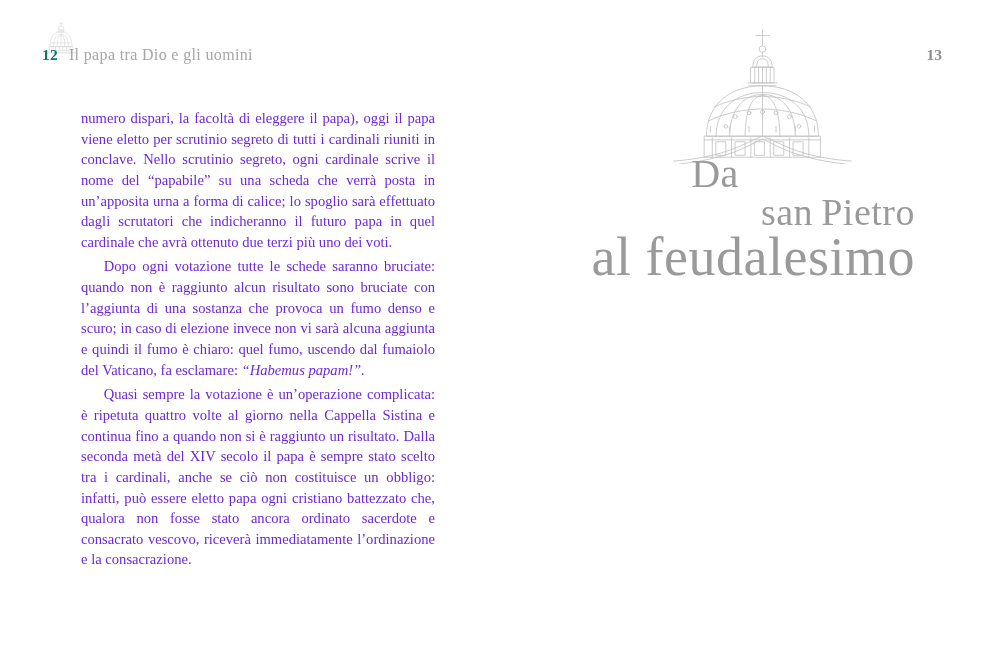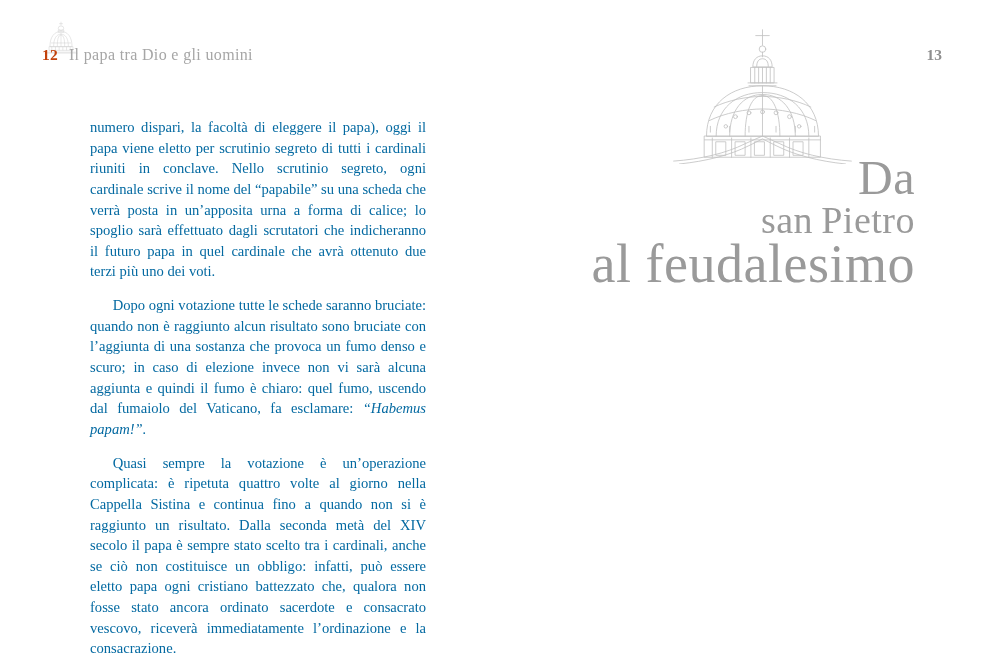--- a/index.html
+++ b/index.html
@@ -28,21 +28,21 @@
     left: 42px;
     top: 46px;
     display: flex;
     align-items: baseline;
     gap: 11px;
     white-space: nowrap;
   }
   .folio-left {
     font-size: 15.5px;
     font-weight: bold;
-    color: #c2410c;
+    color: #0f766e;
     letter-spacing: 0.2px;
   }
   .running-title {
     font-size: 16px;
     color: #a6a6a6;
     letter-spacing: 0.35px;
   }
   .head-dome {
     position: absolute;
     left: 38px;
@@ -85,33 +85,33 @@
     position: absolute;
     right: 85px;
     top: 155px;
     width: 400px;
     text-align: right;
     color: #9a9a9a;
     line-height: 0.97;
     font-weight: normal;
     margin: 0;
   }
-  .ct-l1 { display: block; font-size: 48px; letter-spacing: 0.5px; }
+  .ct-l1 { display: block; font-size: 40px; letter-spacing: 0.5px; text-align: center; }
   .ct-l2 { display: block; font-size: 38px; letter-spacing: 0.5px; }
   .ct-l3 { display: block; font-size: 54px; letter-spacing: 0.5px; }
 
   
   .col p {
-    margin: 13px;
+    margin: 4px;
     font-size: 14.6px;
     line-height: 1.415;
     text-align: justify;
     text-justify: inter-word;
     hyphens: manual;
-    color: #0369a1;
+    color: #6d28d9;
   }
   .col p + p { text-indent: 1.55em; }
   .col p.first { text-indent: 0; }
   .col em { font-style: italic; }
 </style>
 </head>
 <body>
 
 <div class="spread">
 

